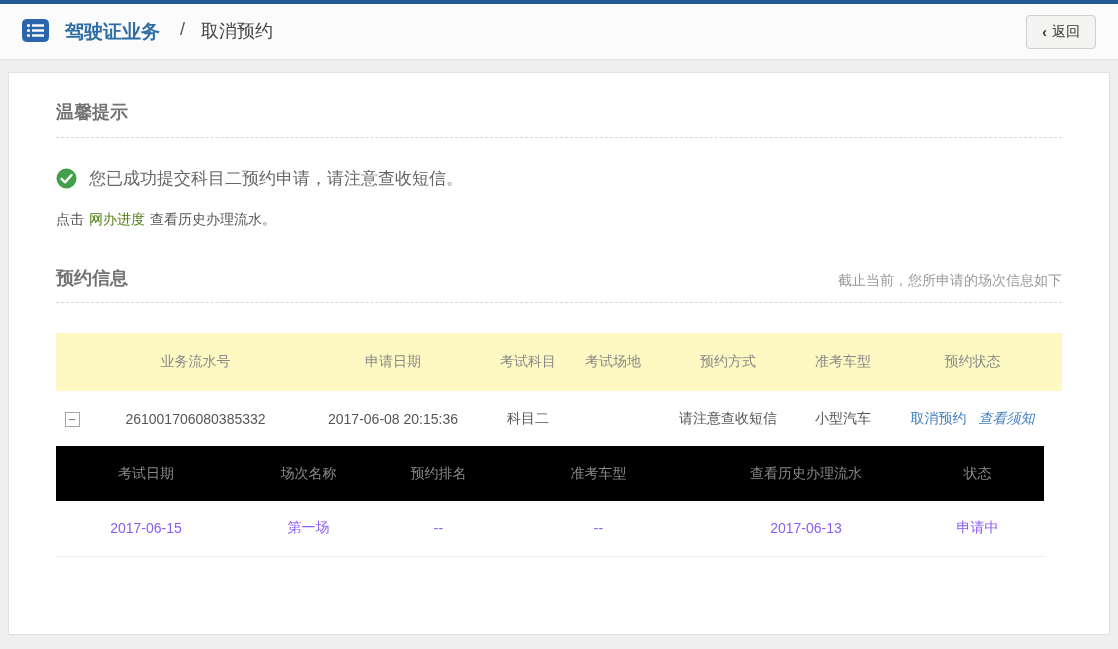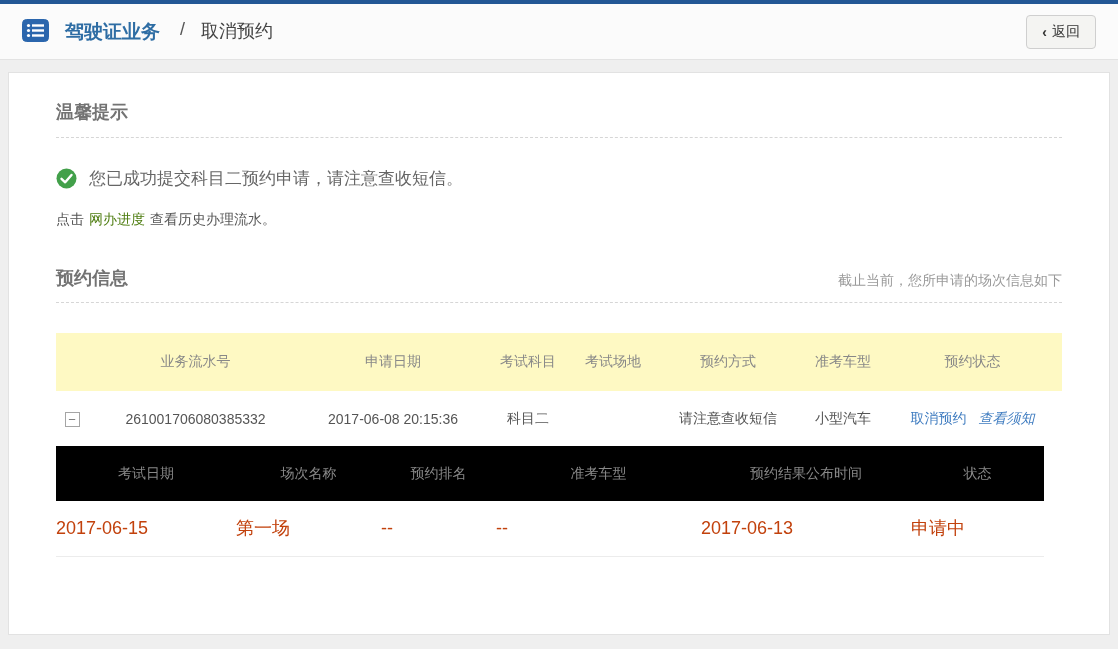--- a/index.html
+++ b/index.html
@@ -63,21 +63,21 @@
     display: inline-flex; align-items: center; justify-content: center;
     width: 15px; height: 15px; border: 1px solid #a5a5a5; background: #fff;
     color: #777; font-size: 13px; line-height: 1; cursor: pointer; user-select: none;
   }
   .action-link { color: #3f7cc0; text-decoration: none; cursor: pointer; }
   .action-link + .action-link { margin-left: 12px; font-style: italic; }
   .sub-table { width: calc(100% - 18px); }
   .sub-table thead tr { background: #000000; height: 55px; }
   .sub-table th { font-weight: normal; color: #888; font-size: 14px; text-align: center; padding: 0; }
   .sub-table tbody tr { height: 55px; border-bottom: 1px solid #ececec; }
-  .sub-table td { color: #c2410c; font-size: 18px; padding: 0; }
+  .sub-table td { text-align: center; color: #8b5cf6; font-size: 14px; padding: 0; }
 </style>
 </head>
 <body>
 
 <div class="topbar"></div>
 
 <div class="header">
   <div class="header-left">
     <span class="svc-icon">
       <svg width="27" height="23" viewBox="0 0 27 23">
@@ -172,21 +172,21 @@
           <col style="width:205px">
             <col style="width:210px">
             <col>
         </colgroup>
         <thead>
           <tr>
             <th>考试日期</th>
             <th>场次名称</th>
             <th>预约排名</th>
             <th>准考车型</th>
-            <th>预约结果公布时间</th>
+            <th>查看历史办理流水</th>
             <th>状态</th>
           </tr>
         </thead>
         <tbody>
           <tr>
             <td>2017-06-15</td>
             <td>第一场</td>
             <td>--</td>
             <td>--</td>
             <td>2017-06-13</td>

